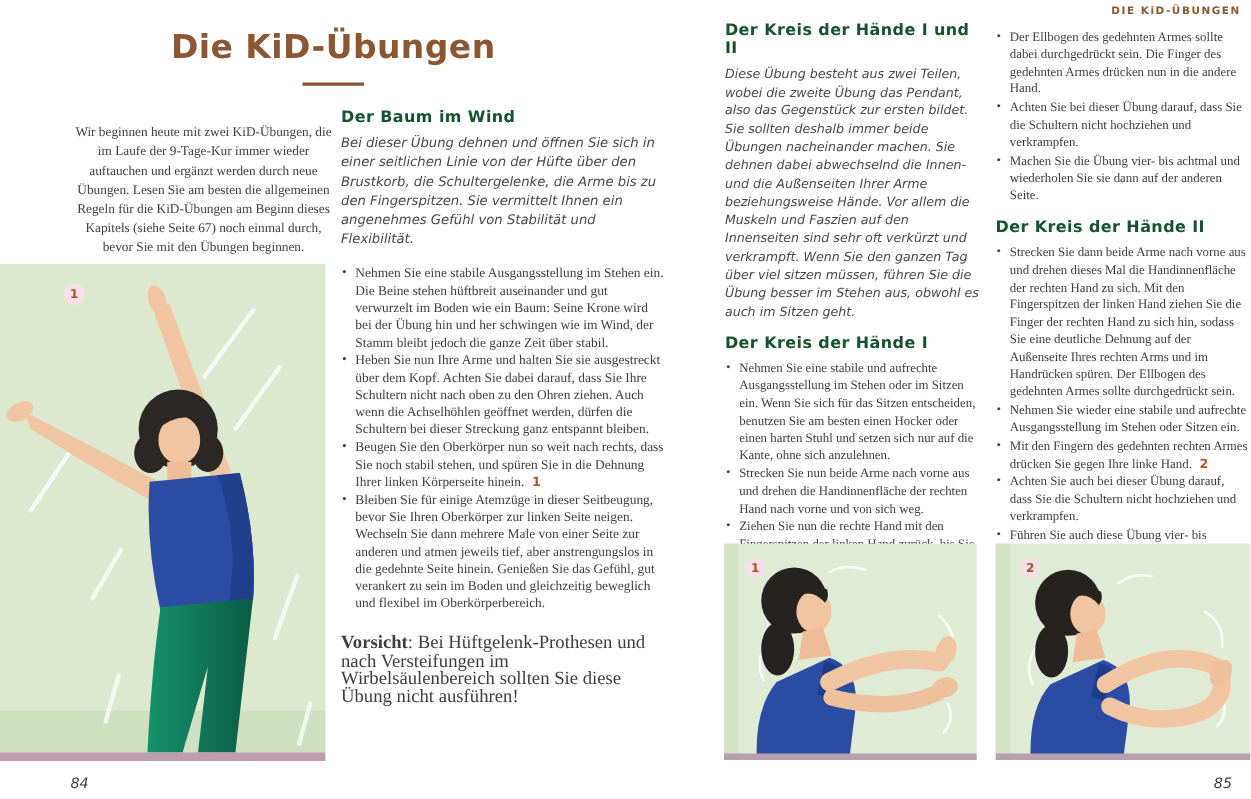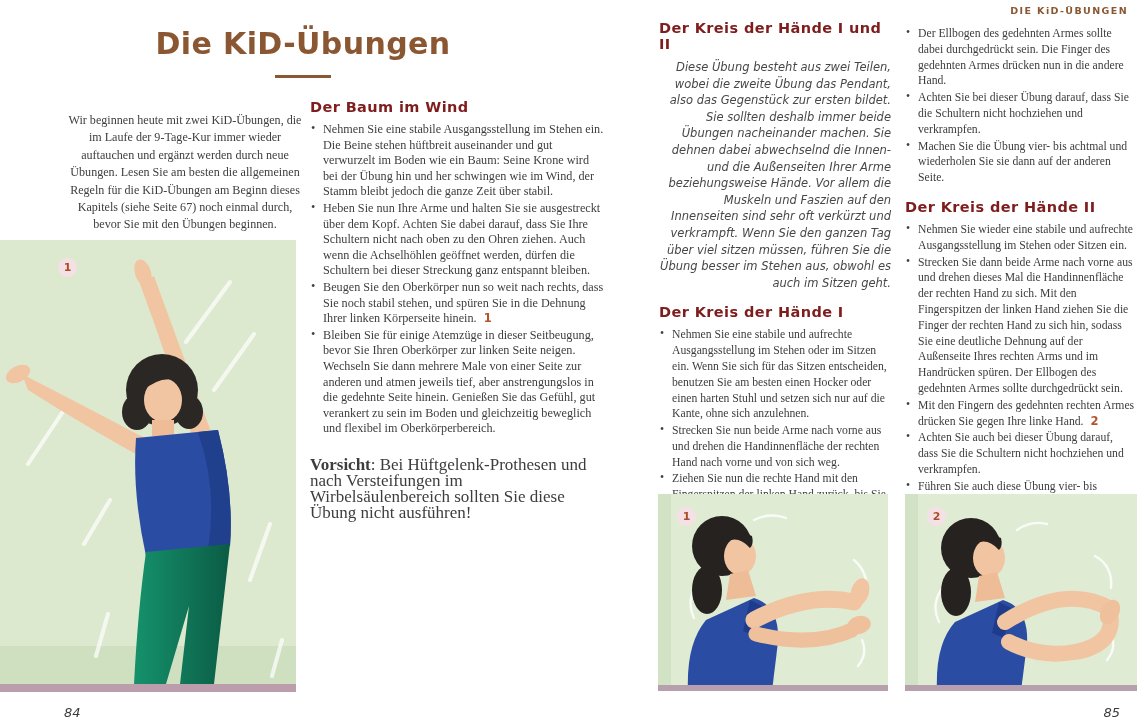--- a/index.html
+++ b/index.html
@@ -11,21 +11,21 @@
   .page-title{font-family:"DejaVu Sans",sans-serif;font-weight:700;font-size:30px;
               color:#8a5732;letter-spacing:.4px;margin:0;}
   .title-rule{width:56px;height:3px;background:#8a5732;border:none;margin:14px auto 0;}
 
   .col-intro{position:absolute;left:64px;top:112px;width:242px;text-align:center;}
   .intro-text{font-size:12.1px;line-height:17.4px;margin:0;}
 
   .col-mid{position:absolute;left:310px;top:99px;width:296px;}
 
   .exercise-heading{font-family:"DejaVu Sans",sans-serif;font-weight:700;font-size:14.5px;
-                    color:#7f1d1d;letter-spacing:.4px;margin:0 0 7px;}
+                    color:#14532d;letter-spacing:.4px;margin:0 0 7px;}
   .lead{font-family:"DejaVu Sans",sans-serif;font-style:italic;font-size:11.7px;
         line-height:17px;color:#474747;margin:0 0 15px;}
 
   .bullets{list-style:none;margin:0;padding:0;font-size:12.2px;line-height:15.6px;}
   .bullets li{position:relative;padding-left:13px;margin:0 0 1px;}
   .bullets li::before{content:"\2022";position:absolute;left:1px;top:-1px;color:#3d3d3d;}
   .marker{font-family:"DejaVu Sans",sans-serif;font-weight:700;font-size:11.5px;
           color:#b5532a;padding-left:7px;}
   .marker:empty{display:none;}
 
@@ -35,21 +35,21 @@
   .page-num{position:absolute;font-family:"DejaVu Sans",sans-serif;font-size:13px;color:#3a3a3a;font-style:italic;}
   .page-num.left{left:64px;top:705px;}
   .page-num.right{left:1078px;top:705px;width:42px;text-align:right;}
 
   
   .running-head{position:absolute;left:860px;top:5px;width:268px;text-align:right;
                 font-family:"DejaVu Sans",sans-serif;font-size:9.5px;font-weight:700;
                 letter-spacing:1.4px;color:#8a5732;}
   .rp-col1{position:absolute;left:659px;top:20px;width:232px;}
   .rp-col2{position:absolute;left:905px;top:26px;width:230px;}
-  .rp-col1 .lead{font-size:11.5px;line-height:16.6px;margin-bottom:13px;text-align:right;}
+  .rp-col1 .lead{font-size:11.5px;line-height:16.6px;margin-bottom:13px;}
   .rp-col1 .bullets,.rp-col2 .bullets{font-size:11.7px;line-height:15.8px;}
   .rp-heading2{margin-top:13px;}
 
   
   .figure{position:absolute;}
   .fig-left{left:0;top:240px;width:296px;height:452px;}
   .fig-r1{left:658px;top:494px;width:230px;height:197px;}
   .fig-r2{left:905px;top:494px;width:232px;height:197px;}
   .figure svg{display:block;}
   .fig-badge{position:absolute;width:19px;height:19px;border-radius:50%;background:#f5e1e5;
@@ -108,20 +108,21 @@
           </linearGradient>
         </defs>
         <path d="M146,312 L230,304 L214,444 L180,444 L189,366 L166,444 L134,444 Q138,368 146,312 Z" fill="url(#pantsL)"></path>
         <rect y="444" width="296" height="8" fill="#bb9dac"></rect>
       </svg>
       <div class="fig-badge" style="left:58px;top:18px;">1</div>
     </div>
 
     <div class="col-mid">
       <h2 class="exercise-heading">Der Baum im Wind</h2>
+      <p class="lead" style="font-size:12px;line-height:17.4px;">Bei dieser Übung dehnen und öffnen Sie sich in einer seitlichen Linie von der Hüfte über den Brustkorb, die Schultergelenke, die Arme bis zu den Fingerspitzen. Sie vermittelt Ihnen ein angenehmes Gefühl von Stabilität und Flexibilität.</p>
       <ul class="bullets">
         <li><span>Nehmen Sie eine stabile Ausgangsstellung im Stehen ein. Die Beine stehen hüftbreit auseinander und gut verwurzelt im Boden wie ein Baum: Seine Krone wird bei der Übung hin und her schwingen wie im Wind, der Stamm bleibt jedoch die ganze Zeit über stabil.</span></li>
         <li><span>Heben Sie nun Ihre Arme und halten Sie sie ausgestreckt über dem Kopf. Achten Sie dabei darauf, dass Sie Ihre Schultern nicht nach oben zu den Ohren ziehen. Auch wenn die Achselhöhlen geöffnet werden, dürfen die Schultern bei dieser Streckung ganz entspannt bleiben.</span></li>
         <li><span>Beugen Sie den Oberkörper nun so weit nach rechts, dass Sie noch stabil stehen, und spüren Sie in die Dehnung Ihrer linken Körperseite hinein.</span><span class="marker">1</span></li>
         <li><span>Bleiben Sie für einige Atemzüge in dieser Seitbeugung, bevor Sie Ihren Oberkörper zur linken Seite neigen. Wechseln Sie dann mehrere Male von einer Seite zur anderen und atmen jeweils tief, aber anstrengungslos in die gedehnte Seite hinein. Genießen Sie das Gefühl, gut verankert zu sein im Boden und gleichzeitig beweglich und flexibel im Oberkörperbereich.</span></li>
       </ul>
       <p class="caution"><b>Vorsicht</b><span>: Bei Hüftgelenk-Prothesen und nach Versteifungen im Wirbelsäulenbereich sollten Sie diese Übung nicht ausführen!</span></p>
     </div>
 
     <div class="page-num left">84</div>
@@ -143,22 +144,22 @@
     </div>
 
     <div class="rp-col2">
       <ul class="bullets">
         <li><span>Der Ellbogen des gedehnten Armes sollte dabei durchgedrückt sein. Die Finger des gedehnten Armes drücken nun in die andere Hand.</span></li>
         <li><span>Achten Sie bei dieser Übung darauf, dass Sie die Schultern nicht hochziehen und verkrampfen.</span></li>
         <li><span>Machen Sie die Übung vier- bis achtmal und wiederholen Sie sie dann auf der anderen Seite.</span></li>
       </ul>
       <h2 class="exercise-heading rp-heading2">Der Kreis der Hände II</h2>
       <ul class="bullets">
+        <li><span>Strecken Sie dann beide Arme nach vorne aus und drehen dieses Mal die Handinnenfläche der rechten Hand zu sich. Mit den Fingerspitzen der linken Hand ziehen Sie die Finger der rechten Hand zu sich hin, sodass Sie eine deutliche Dehnung auf der Außenseite Ihres rechten Arms und im Handrücken spüren. Der Ellbogen des gedehnten Armes sollte durchgedrückt sein.</span></li>
         <li><span>Nehmen Sie wieder eine stabile und aufrechte Ausgangsstellung im Stehen oder Sitzen ein.</span></li>
-        <li><span>Strecken Sie dann beide Arme nach vorne aus und drehen dieses Mal die Handinnenfläche der rechten Hand zu sich. Mit den Fingerspitzen der linken Hand ziehen Sie die Finger der rechten Hand zu sich hin, sodass Sie eine deutliche Dehnung auf der Außenseite Ihres rechten Arms und im Handrücken spüren. Der Ellbogen des gedehnten Armes sollte durchgedrückt sein.</span></li>
         <li><span>Mit den Fingern des gedehnten rechten Armes drücken Sie gegen Ihre linke Hand.</span><span class="marker">2</span></li>
         <li><span>Achten Sie auch bei dieser Übung darauf, dass Sie die Schultern nicht hochziehen und verkrampfen.</span></li>
         <li><span>Führen Sie auch diese Übung vier- bis achtmal durch und wiederholen Sie sie dann auf der anderen Seite.</span></li>
       </ul>
     </div>
 
     <div class="figure fig-r1">
       <svg viewBox="0 0 230 197" width="230" height="197">
         <rect width="230" height="197" fill="#e0ebd4"></rect>
         <rect width="13" height="197" fill="#d2e2c4"></rect>

